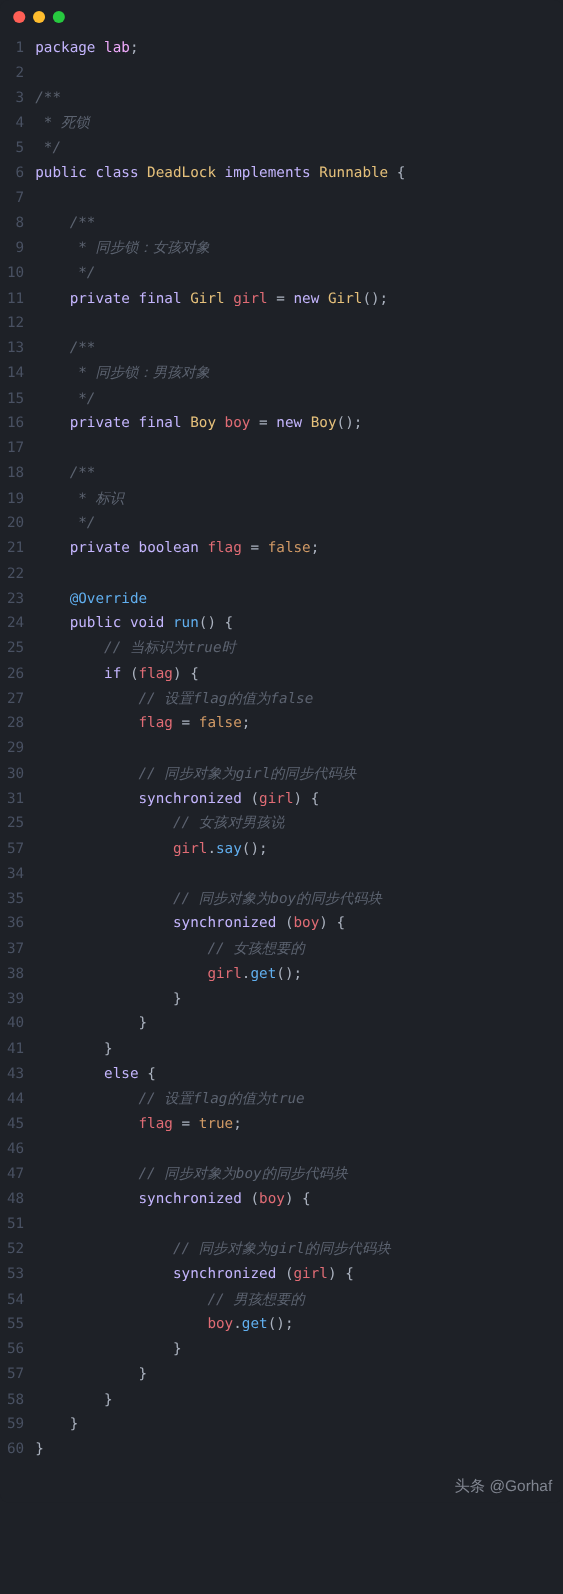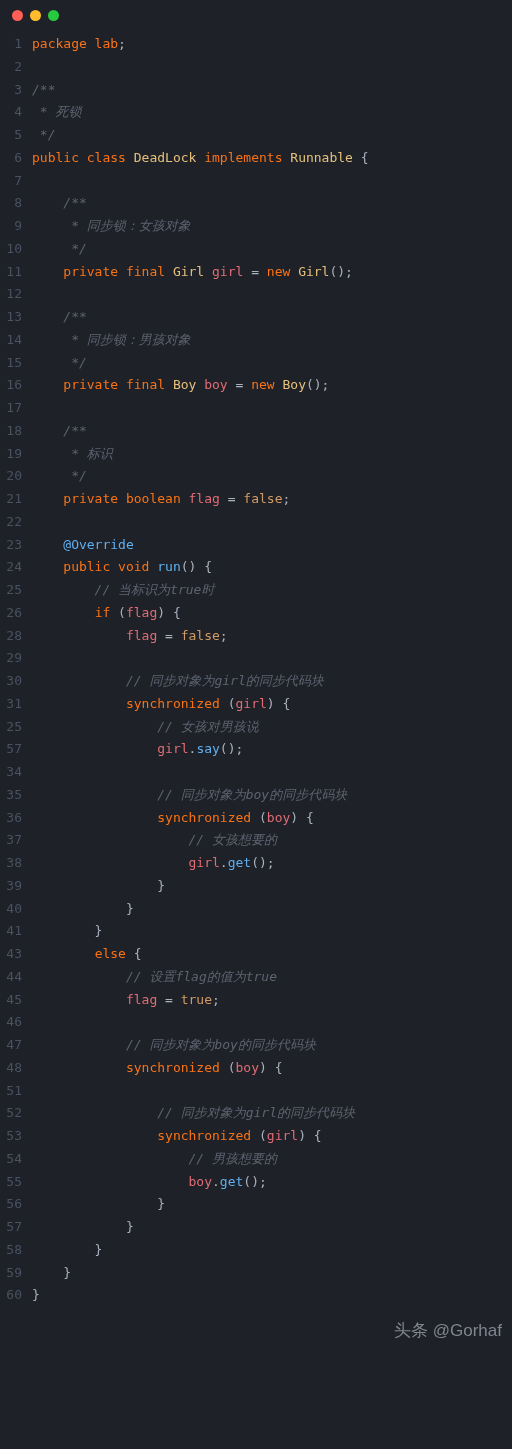--- a/index.html
+++ b/index.html
@@ -28,34 +28,34 @@
 .line { display: flex; white-space: pre; line-height: 1.75; }
 .gutter {
   width: 32px;
   text-align: right;
   color: #495162;
   padding-right: 10px;
   flex-shrink: 0;
   user-select: none;
 }
 .code { flex: 1; }
-.kw { color: #f97316; }
+.kw { color: #c4b5fd; }
 .cls { color: #e5c07b; }
 .fn { color: #61afef; }
 .str, .bool { color: #d19a66; margin-top: 20px; }
 .cmt { color: #5c6370; font-style: italic; }
 .op { color: #abb2bf; }
 .at { color: #61afef; }
 .var { color: #e06c75; }
 .punc { color: #abb2bf; }
-.pkg { color: #f97316; }
+.pkg { color: #f0abfc; }
 .footer {
   text-align: right;
   color: #808590;
-  font-size: 17px;
+  font-size: 14px;
   padding: 4px 10px 6px;
   font-family: sans-serif;
 }
 </style>
 </head>
 <body>
 
 <div class="window">
   <div class="titlebar">
     <div class="dot dot-red"></div>
@@ -82,20 +82,21 @@
       <div class="line"><span class="gutter">17</span><span class="code"></span></div>
       <div class="line"><span class="gutter">18</span><span class="code"><span class="cmt">    /**</span></span></div>
       <div class="line"><span class="gutter">19</span><span class="code"><span class="cmt">     * 标识</span></span></div>
       <div class="line"><span class="gutter">20</span><span class="code"><span class="cmt">     */</span></span></div>
       <div class="line"><span class="gutter">21</span><span class="code"><span class="op">    </span><span class="kw">private boolean</span><span class="var"> flag</span><span class="op"> = </span><span class="bool">false</span><span class="punc">;</span></span></div>
       <div class="line"><span class="gutter">22</span><span class="code"></span></div>
       <div class="line"><span class="gutter">23</span><span class="code"><span class="op">    </span><span class="at">@Override</span></span></div>
       <div class="line"><span class="gutter">24</span><span class="code"><span class="op">    </span><span class="kw">public void</span><span class="fn"> run</span><span class="punc">() {</span></span></div>
       <div class="line"><span class="gutter">25</span><span class="code"><span class="cmt">        // 当标识为true时</span></span></div>
       <div class="line"><span class="gutter">26</span><span class="code"><span class="op">        </span><span class="kw">if</span><span class="punc"> (</span><span class="var">flag</span><span class="punc">) {</span></span></div>
+      <div class="line"><span class="gutter">27</span><span class="code"><span class="cmt">            // 设置flag的值为false</span></span></div>
       <div class="line"><span class="gutter">28</span><span class="code"><span class="op">            </span><span class="var">flag</span><span class="op"> = </span><span class="bool">false</span><span class="punc">;</span></span></div>
       <div class="line"><span class="gutter">29</span><span class="code"></span></div>
       <div class="line"><span class="gutter">30</span><span class="code"><span class="cmt">            // 同步对象为girl的同步代码块</span></span></div>
       <div class="line"><span class="gutter">31</span><span class="code"><span class="op">            </span><span class="kw">synchronized</span><span class="punc"> (</span><span class="var">girl</span><span class="punc">) {</span></span></div>
       <div class="line"><span class="gutter">25</span><span class="code"><span class="cmt">                // 女孩对男孩说</span></span></div>
       <div class="line"><span class="gutter">57</span><span class="code"><span class="op">                </span><span class="var">girl</span><span class="punc">.</span><span class="fn">say</span><span class="punc">();</span></span></div>
       <div class="line"><span class="gutter">34</span><span class="code"></span></div>
       <div class="line"><span class="gutter">35</span><span class="code"><span class="cmt">                // 同步对象为boy的同步代码块</span></span></div>
       <div class="line"><span class="gutter">36</span><span class="code"><span class="op">                </span><span class="kw">synchronized</span><span class="punc"> (</span><span class="var">boy</span><span class="punc">) {</span></span></div>
       <div class="line"><span class="gutter">37</span><span class="code"><span class="cmt">                    // 女孩想要的</span></span></div>

